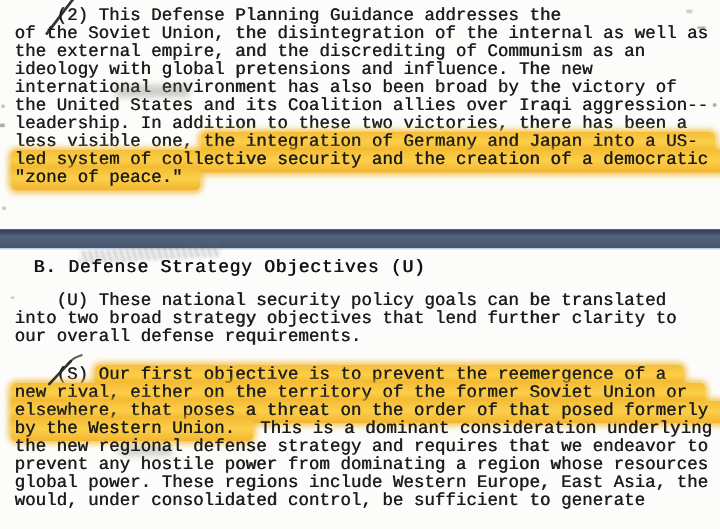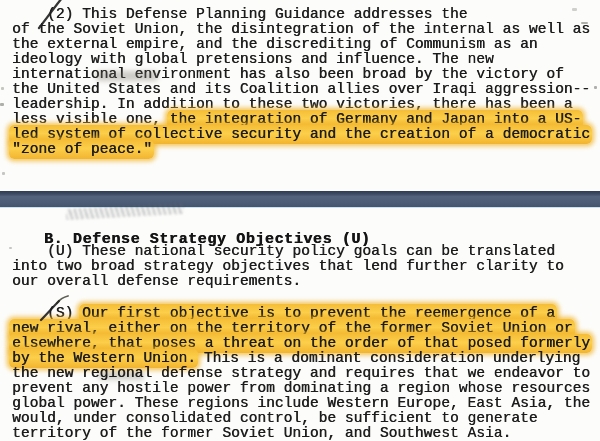--- a/index.html
+++ b/index.html
@@ -11,26 +11,26 @@
     position:absolute;inset:0;
     font-family:"Liberation Mono","DejaVu Sans Mono",monospace;
     font-size:14.6px;line-height:15px;color:#1b1b1b;
   }
   .para{position:absolute;left:12px;right:0;}
   .line{white-space:pre;height:15px;text-shadow:0.45px 0 0 rgba(20,20,20,.85);}
   .hl{
     background:linear-gradient(180deg,#f5bd37 0%,#fccf4a 45%,#f2b430 100%);
     border-radius:5px;
     box-shadow:0 0 4px 2.5px rgba(242,183,47,.72);
-    padding:1px 2px 2px 3px;margin:-1px -3px -2px -3px;
+    padding:1px 15px 2px 3px;margin:-1px -3px -2px -3px;
   }
   .heading{
-    position:absolute;left:28px;top:216px;margin:16px;
+    position:absolute;left:28px;top:216px;margin:0;
     font-family:"Liberation Mono","DejaVu Sans Mono",monospace;
-    font-size:15px;line-height:16px;font-weight:bold;letter-spacing:.6px;
+    font-size:15px;line-height:16px;font-weight:normal;letter-spacing:.6px;
     color:#151515;text-shadow:.5px 0 0 #111;
   }
   .band{
     position:absolute;left:0;right:0;top:191px;height:16px;
     background:linear-gradient(180deg,#2e3c53 0%,#3c4a63 18%,#53627d 35%,#4d5c76 75%,#46556e 100%);
     border-bottom:1px solid #c9e2ee;
   }
   .pen-marks{position:absolute;left:0;top:0;pointer-events:none;}
   .smudge{position:absolute;pointer-events:none;}
   .smudge-stamp{
@@ -76,21 +76,20 @@
 
   <div class="para" style="top:306px">
       <div class="line"><span class="txt">    (S) </span><span class="hl">Our first objective is to prevent the reemergence of a</span></div>
       <div class="line"><span class="hl">new rival, either on the territory of the former Soviet Union or</span></div>
       <div class="line"><span class="hl">elsewhere, that poses a threat on the order of that posed formerly</span></div>
       <div class="line"><span class="hl">by the Western Union.</span><span class="txt"> This is a dominant consideration underlying</span></div>
       <div class="line"><span class="txt">the new regional defense strategy and requires that we endeavor to</span></div>
       <div class="line"><span class="txt">prevent any hostile power from dominating a region whose resources</span></div>
       <div class="line"><span class="txt">global power. These regions include Western Europe, East Asia, the</span></div>
       <div class="line"><span class="txt">would, under consolidated control, be sufficient to generate</span></div>
-      <div class="line"><span class="txt">territory of the former Soviet Union, and Southwest Asia.</span></div>
     </div>
 
   <svg class="pen-marks" width="600" height="441" viewBox="0 0 600 441">
     <path d="M39,28 C46,19 54,8 62,-2" stroke="#1f1f1f" stroke-width="2.3" fill="none" stroke-linecap="round" opacity="0.9"></path>
     <path d="M41,320 C47,314 53,307 59,301" stroke="#1f1f1f" stroke-width="2.2" fill="none" stroke-linecap="round" opacity="0.9"></path>
     <path d="M57,303 C60,299 64,297 68,296" stroke="#2a2a1f" stroke-width="1.8" fill="none" stroke-linecap="round" opacity="0.75"></path>
   </svg>
 
   <div class="speck" style="left:581px;top:22px;width:7px;height:2px"></div>
   <div class="speck" style="left:572px;top:8px;width:5px;height:3px;opacity:.4"></div>

